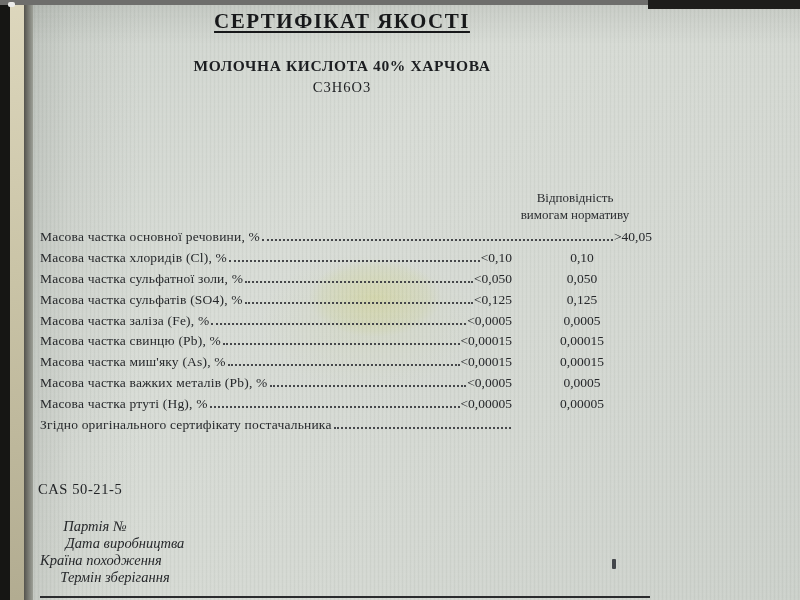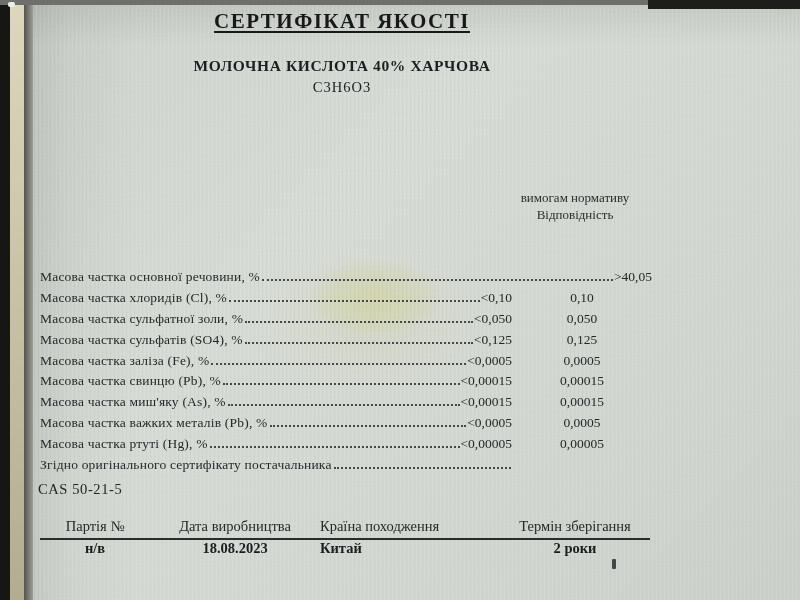--- a/index.html
+++ b/index.html
@@ -51,51 +51,51 @@
     font-size:14.5px;font-weight:normal;letter-spacing:1px;color:#1c1e21;
   }
 
   .norm-header{
     position:absolute;top:189px;left:464px;width:150px;
     text-align:center;font-size:13px;line-height:17px;color:#2b2d30;
   }
 
   .params{position:absolute;top:229px;left:4px;width:612px;}
   .prow{display:flex;align-items:baseline;height:20.9px;font-size:13.5px;white-space:nowrap;}
-  .plabel{flex:none;letter-spacing:0.2px;margin-top:40px;}
+  .plabel{flex:none;letter-spacing:0.2px;}
   .pdots{flex:1;border-bottom:2px dotted #45474a;margin:0 1px 4px 2px;min-width:8px;}
   .pval{flex:none;}
   .pnorm{flex:none;width:140px;text-align:center;}
 
   .cas{position:absolute;top:481px;left:2px;font-size:14.5px;letter-spacing:0.6px;color:#222427;}
 
   .btable{position:absolute;top:518px;left:4px;width:610px;}
   .brow{display:flex;width:100%;}
-  .bheaders{font-size:14.5px;border-bottom:2.5px solid #2a2b2d;padding-bottom:3px;color:#26282b;}
+  .bheaders{font-style:italic;font-size:14.5px;border-bottom:2.5px solid #2a2b2d;padding-bottom:10px;color:#26282b;flex-direction:column;}
   .bvalues{font-weight:bold;font-size:14.5px;color:#1b1d20;}
   .bcol0{width:110px;text-align:center;}
   .bcol1{width:170px;text-align:center;}
   .bcol2{width:180px;text-align:left;}
   .bcol3{width:150px;text-align:center;}
 </style>
 </head>
 <body>
 
 <div class="photo">
   <div class="texture"></div>
 
   <div class="content">
 
     <div class="title">СЕРТИФІКАТ ЯКОСТІ</div>
     <div class="product">МОЛОЧНА КИСЛОТА 40% ХАРЧОВА</div>
     <div class="formula">С3Н6О3</div>
 
     <div class="norm-header">
+      <div>Відповідність</div>
       <div>вимогам нормативу</div>
-      <div>Відповідність</div>
     </div>
 
     <div class="params">
       <div class="prow">
         <span class="plabel">Масова частка основної речовини, %</span>
         <span class="pdots"></span>
         <span class="pval">&gt;40,05</span>
       </div>
       <div class="prow">
         <span class="plabel">Масова частка хлоридів (Cl), %</span>

